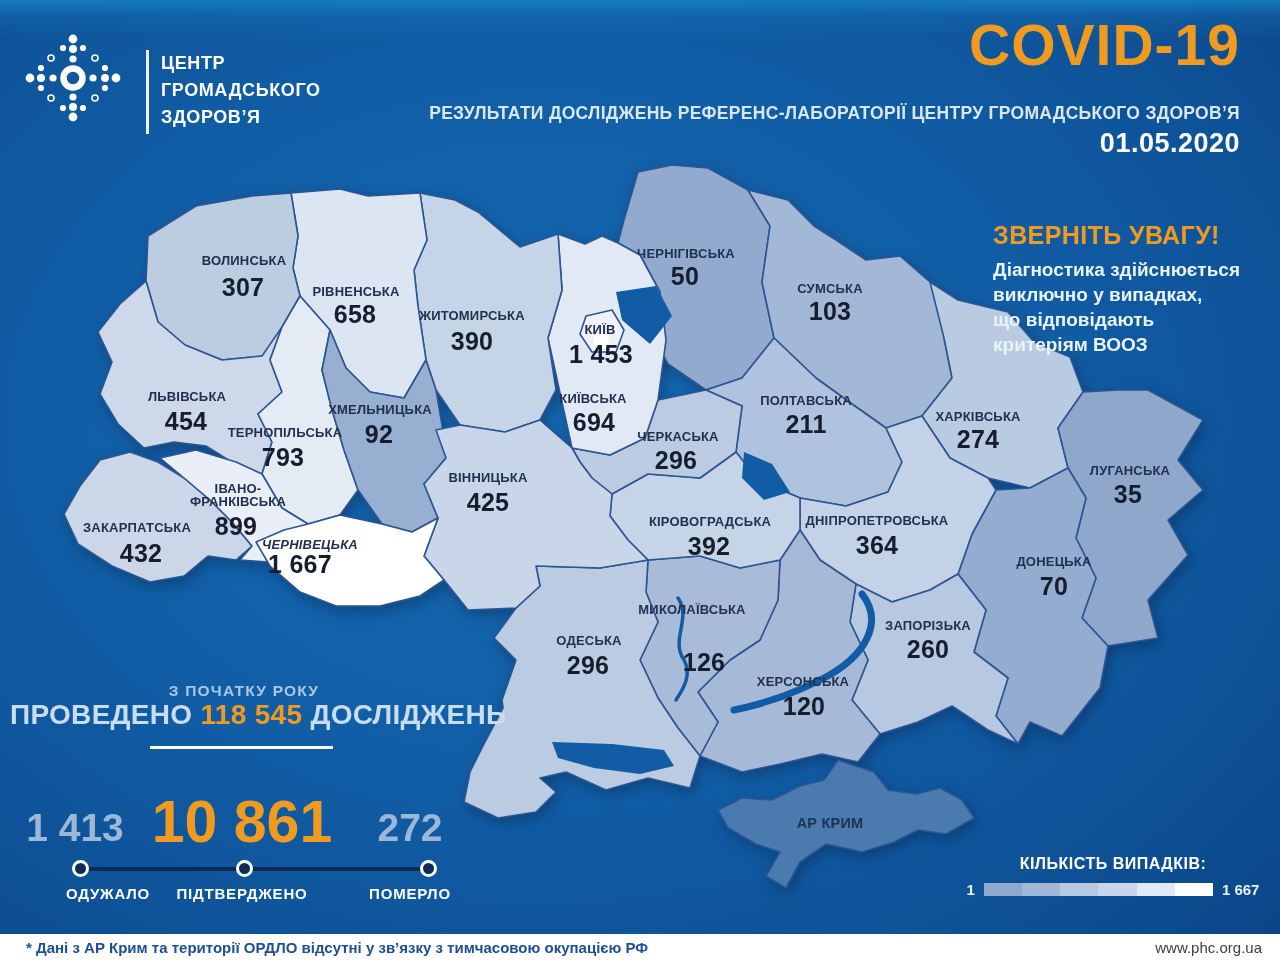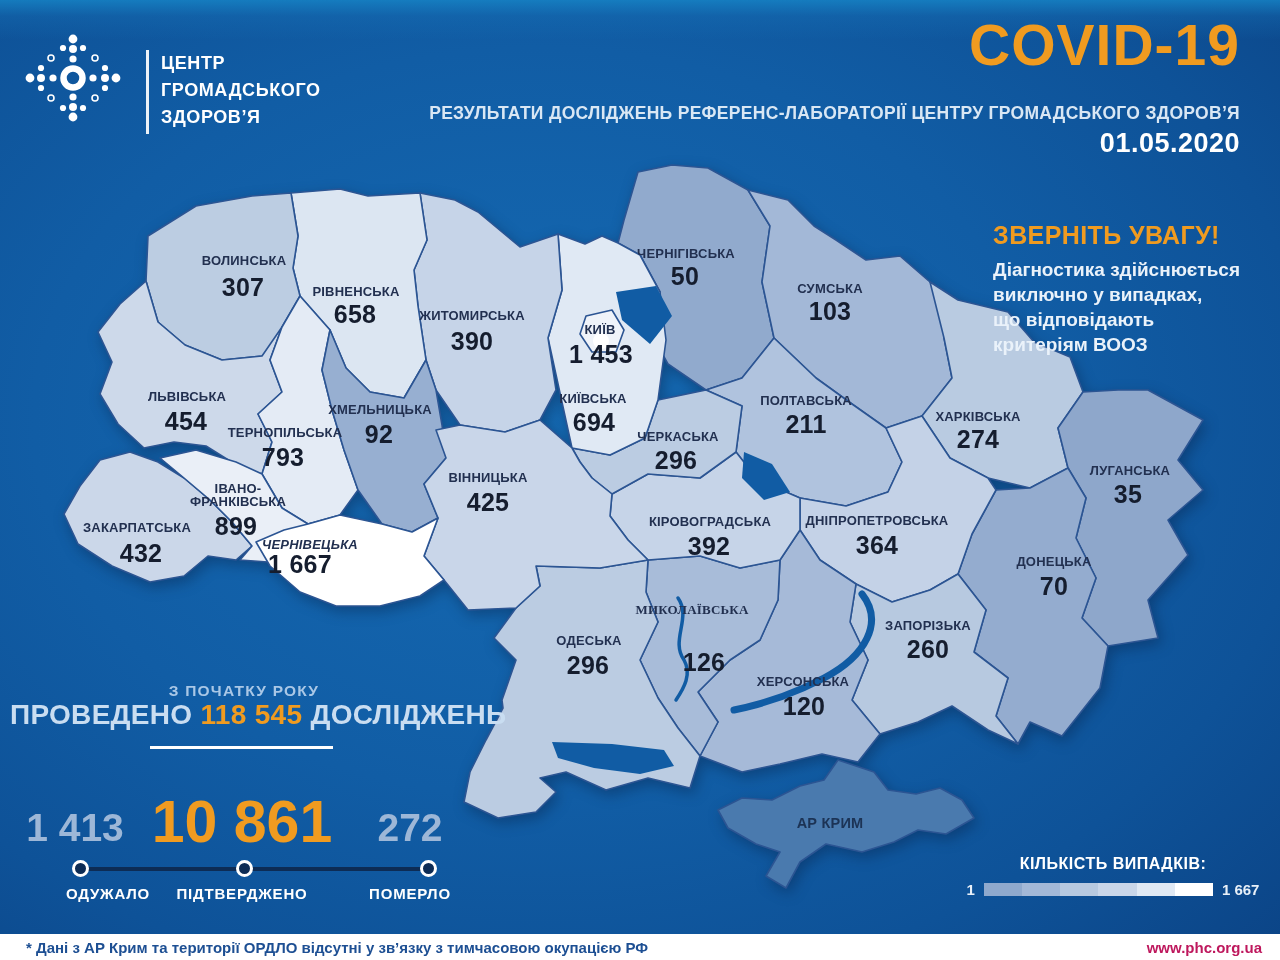--- a/index.html
+++ b/index.html
@@ -57,21 +57,21 @@
   .legend-title{text-align:center;color:#fff;font-size:16px;font-weight:800;letter-spacing:.5px;}
   .legend-row{margin-top:8px;display:flex;align-items:center;justify-content:center;gap:9px;}
   .legend-min,.legend-max{color:#e8f0f8;font-size:15px;font-weight:600;}
   .legend-bar{display:flex;width:229px;height:13px;}
   .legend-bar div{flex:1;}
   
   .footer{position:absolute;left:0;bottom:0;width:1280px;height:26px;background:#ffffff;z-index:4;
     display:flex;align-items:center;justify-content:space-between;box-sizing:border-box;
     padding:0 18px 0 26px;}
   .footer-note{color:#1d4f93;font-size:15px;font-weight:600;}
-  .footer-site{color:#be185d;font-size:15px;font-weight:700;text-decoration:none;}
+  .footer-site{color:#404040;font-size:15px;font-weight:400;text-decoration:none;}
 </style>
 </head>
 <body>
 
 <div class="canvas">
 
   <svg class="logo-mark" viewBox="0 0 98 96" aria-hidden="true">
     <g fill="#ffffff">
       <circle cx="49" cy="48" r="9.5" fill="none" stroke="#ffffff" stroke-width="6.5"></circle>
       <circle cx="49" cy="29" r="3.6"></circle>
@@ -167,21 +167,21 @@
       <div class="rn" style="left: 1130px; top: 471px;">ЛУГАНСЬКА</div>
       <div class="rv" style="left: 1128px; top: 494px;">35</div>
       <div class="rn" style="left: 1054px; top: 562px;">ДОНЕЦЬКА</div>
       <div class="rv" style="left: 1054px; top: 586px;">70</div>
       <div class="rn" style="left: 877px; top: 521px;">ДНІПРОПЕТРОВСЬКА</div>
       <div class="rv" style="left: 877px; top: 545px;">364</div>
       <div class="rn" style="left: 928px; top: 626px;">ЗАПОРІЗЬКА</div>
       <div class="rv" style="left: 928px; top: 649px;">260</div>
       <div class="rn" style="left: 803px; top: 682px;">ХЕРСОНСЬКА</div>
       <div class="rv" style="left: 804px; top: 706px;">120</div>
-      <div class="rn" style="left: 692px; top: 610px; font-family: Liberation Serif, serif;">МИКОЛАЇВСЬКА</div>
+      <div class="rn" style="left: 692px; top: 610px;">МИКОЛАЇВСЬКА</div>
       <div class="rv" style="left: 692px; top: 662px; margin-left: 12px;">126</div>
       <div class="rn" style="left: 589px; top: 641px;">ОДЕСЬКА</div>
       <div class="rv" style="left: 588px; top: 665px;">296</div>
       <div class="rn" style="left: 710px; top: 522px;">КІРОВОГРАДСЬКА</div>
       <div class="rv" style="left: 709px; top: 546px;">392</div>
       <div class="rn" style="left: 678px; top: 437px;">ЧЕРКАСЬКА</div>
       <div class="rv" style="left: 676px; top: 460px;">296</div>
       <div class="rn" style="left: 593px; top: 399px;">КИЇВСЬКА</div>
       <div class="rv" style="left: 594px; top: 422px;">694</div>
       <div class="rn" style="left: 472px; top: 316px;">ЖИТОМИРСЬКА</div>

